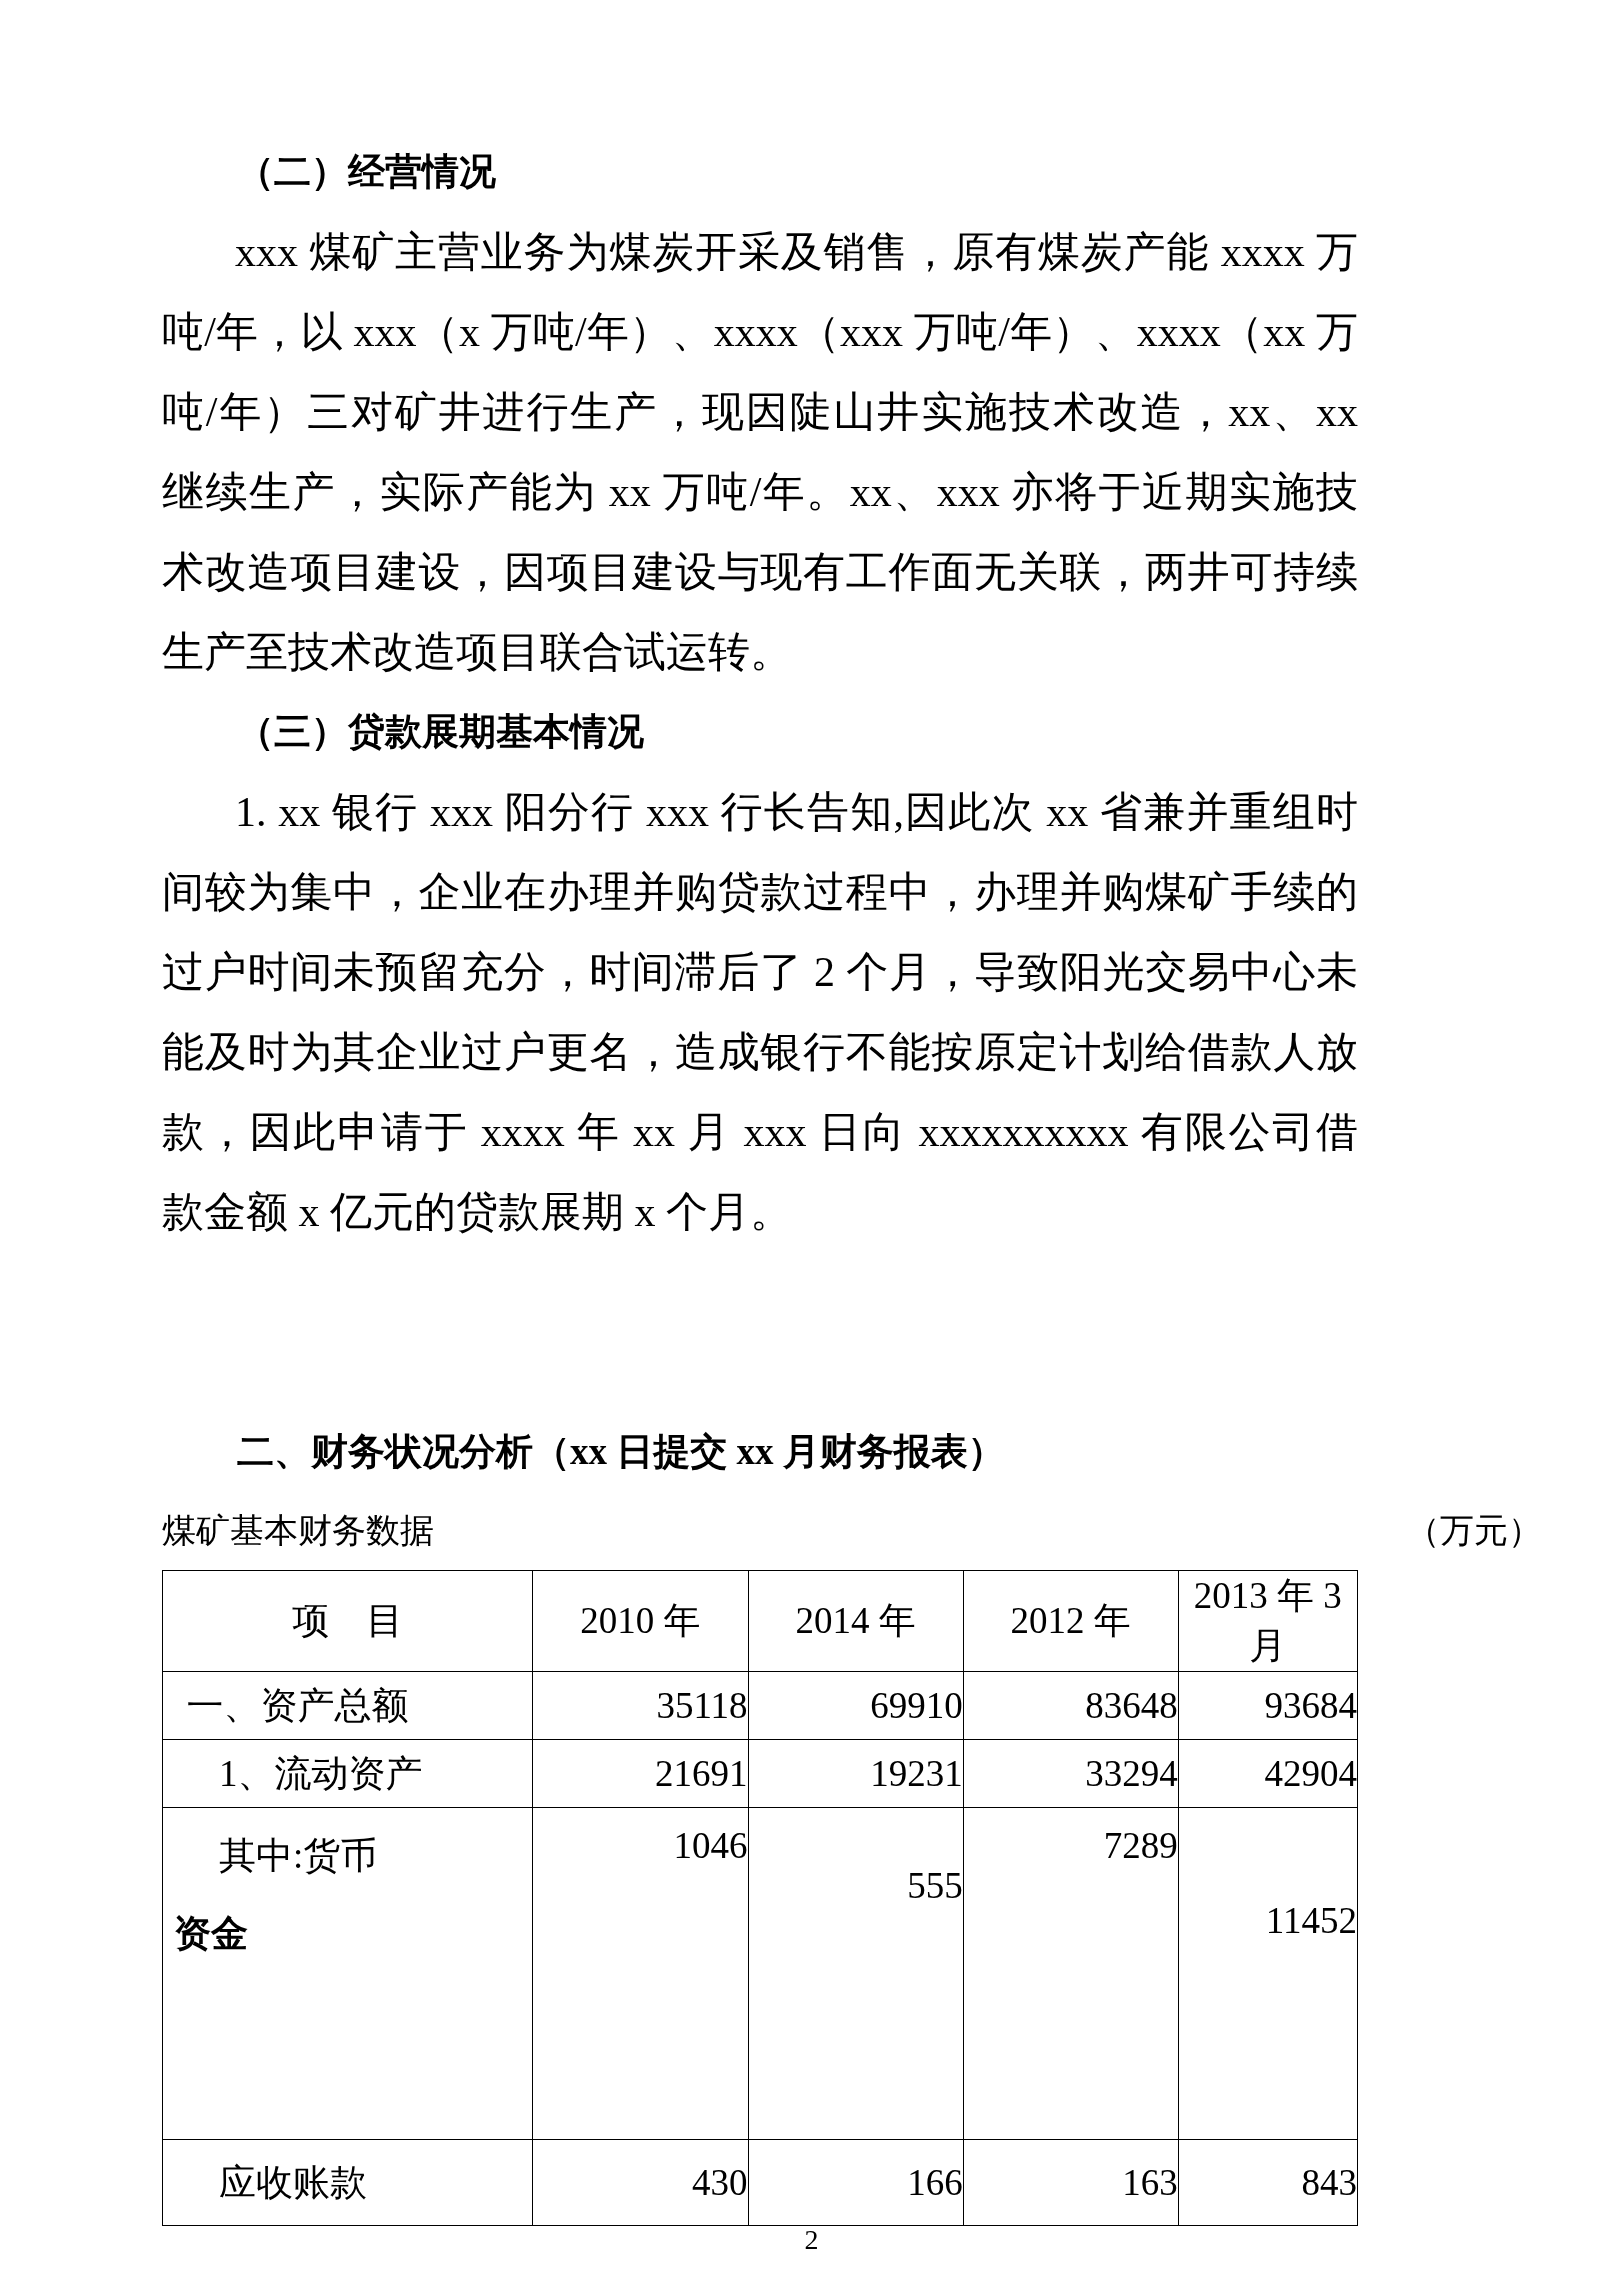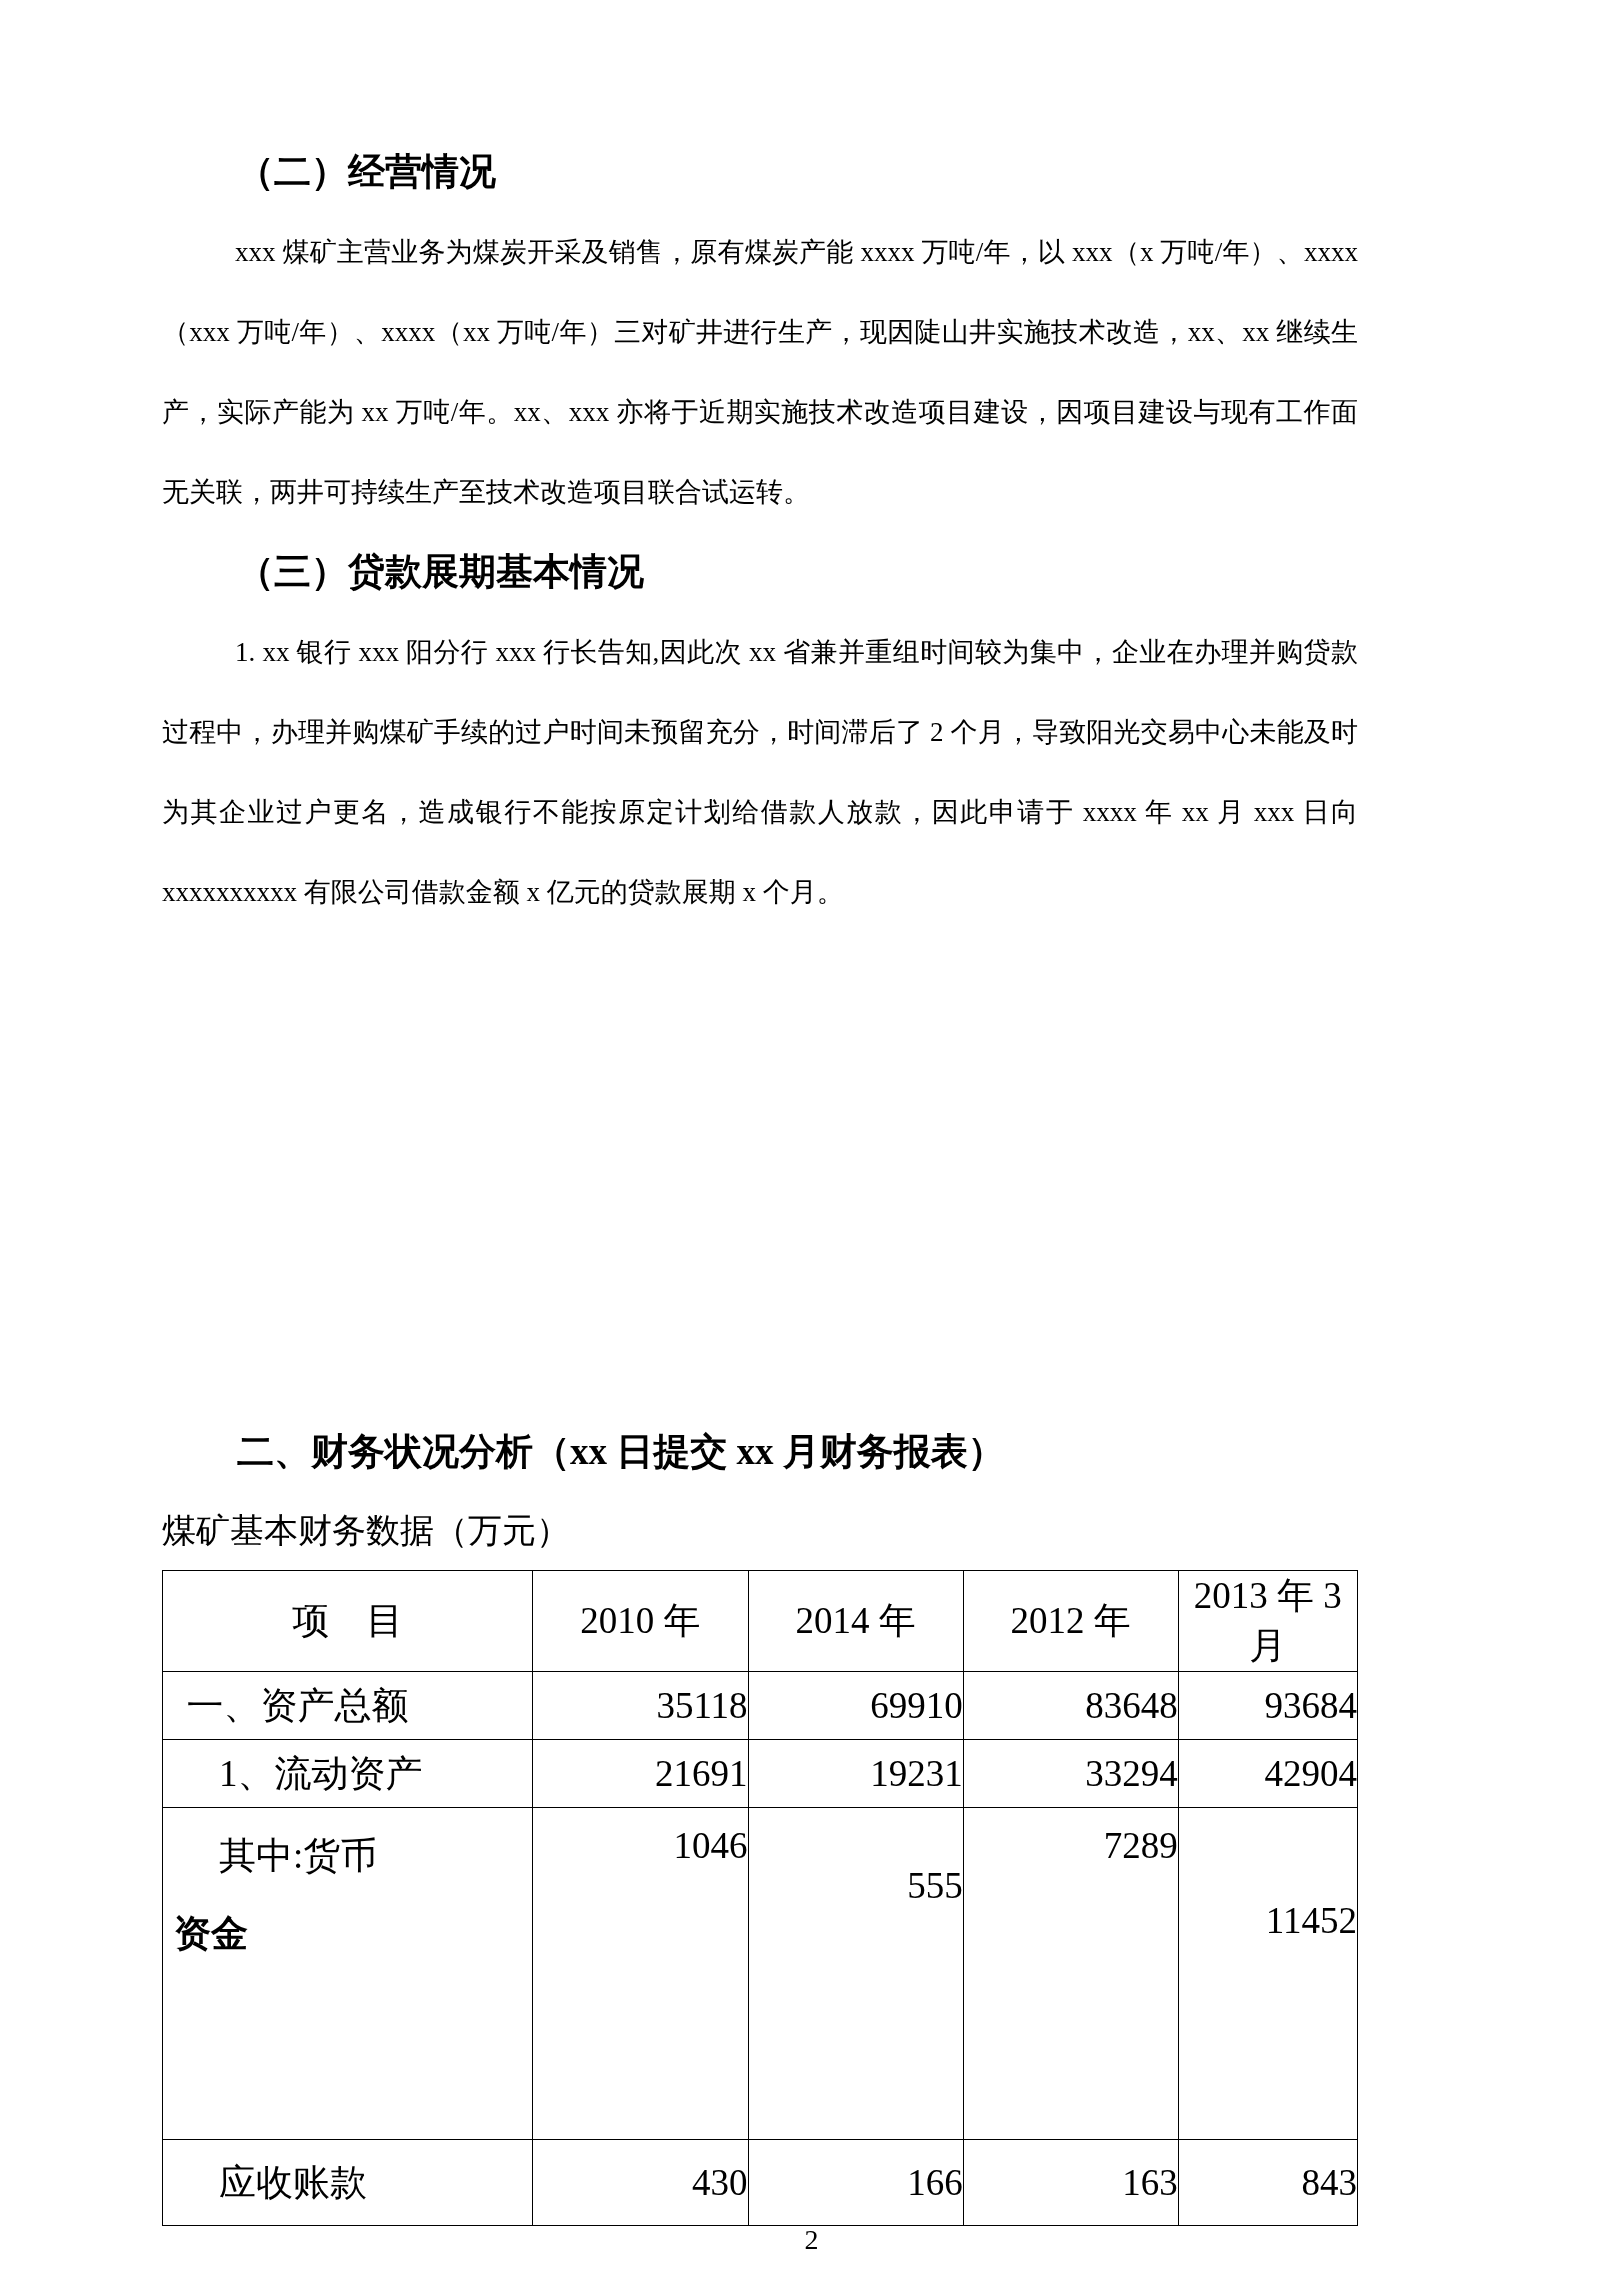--- a/index.html
+++ b/index.html
@@ -18,34 +18,34 @@
     width:1196px;
   }
   h2.sec-heading {
     font-size:37px;
     font-weight:bold;
     line-height:80px;
     text-indent:75px;
     white-space:nowrap;
   }
   p.body-para {
-    font-size:27px;
+    font-size:42px;
     line-height:80px;
     text-align:justify;
     text-indent:73px;
   }
   
   .table-section {
     position:absolute;
     left:0; top:1280px;
     width:1380px;
   }
   .caption-row {
     display:flex;
-    justify-content:flex-start;
+    justify-content:space-between;
     align-items:baseline;
     font-size:34px;
     line-height:78px;
   }
   table.fin-table {
     width:1196px;
     border-collapse:collapse;
     table-layout:fixed;
     font-size:37px;
   }

